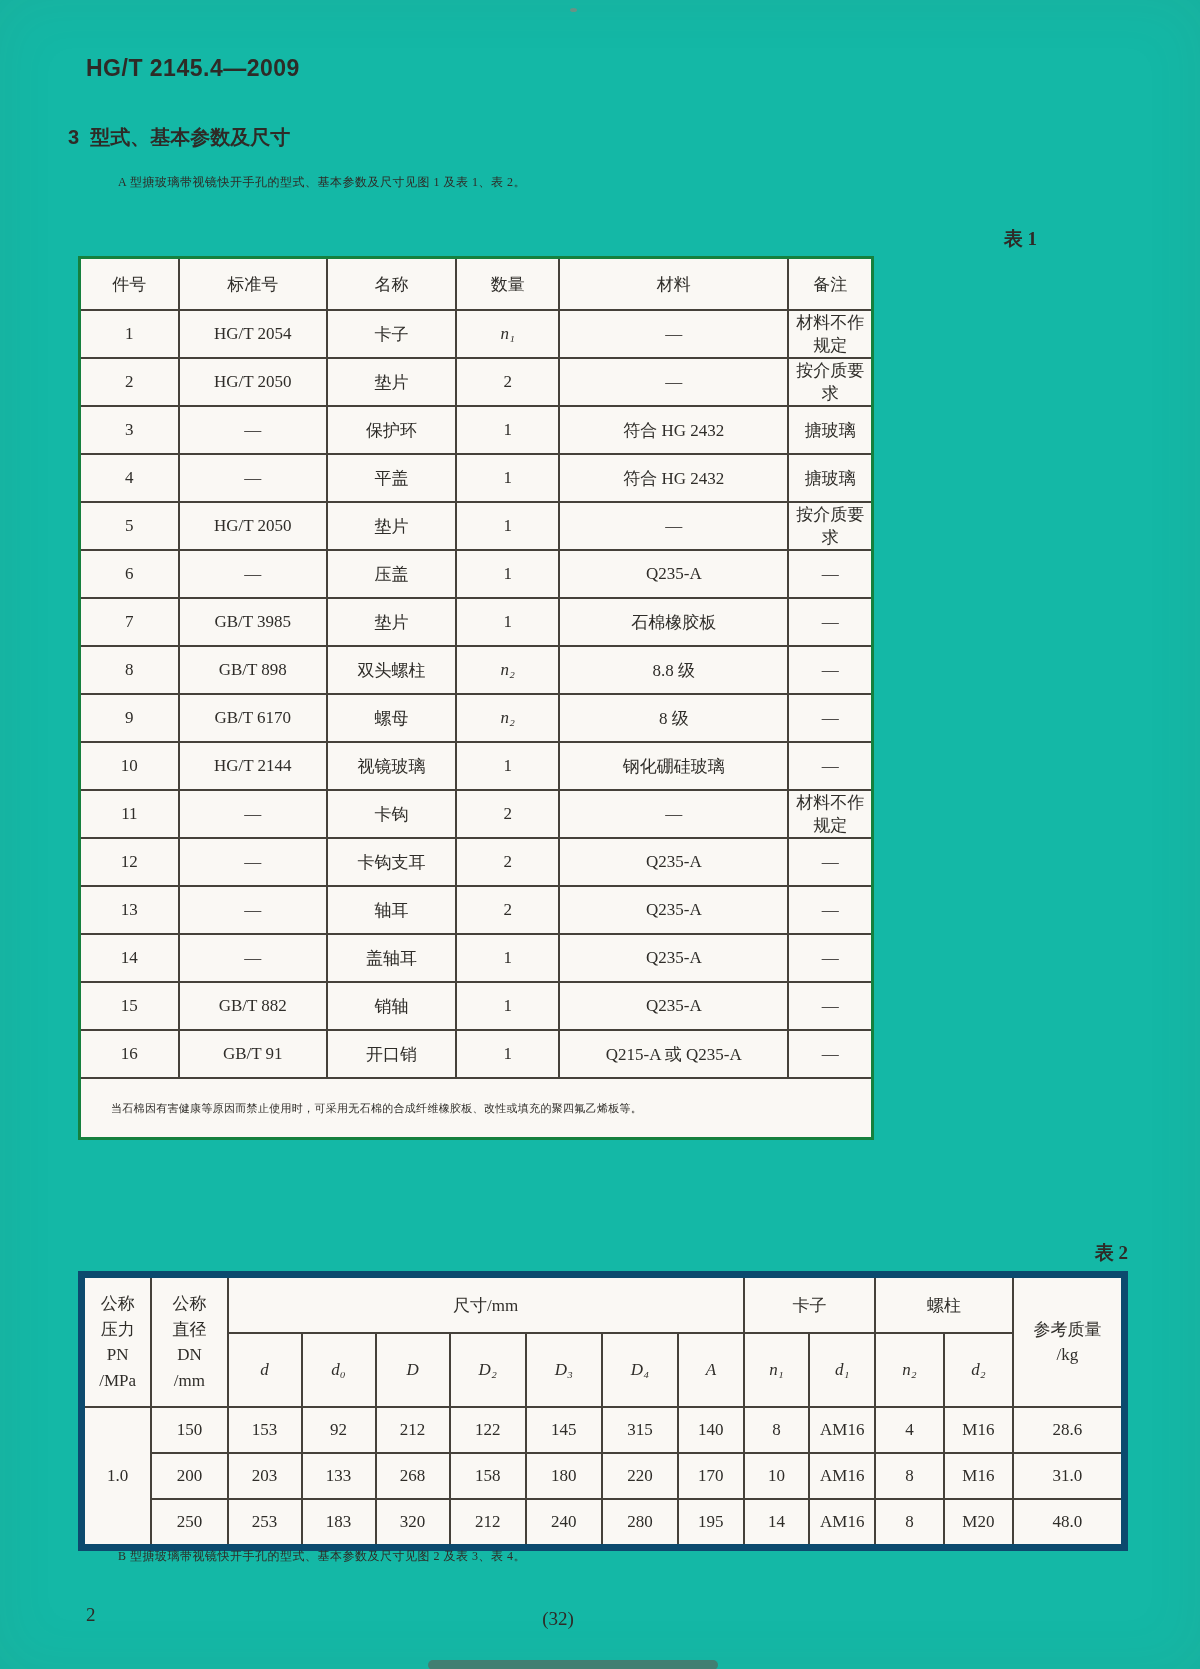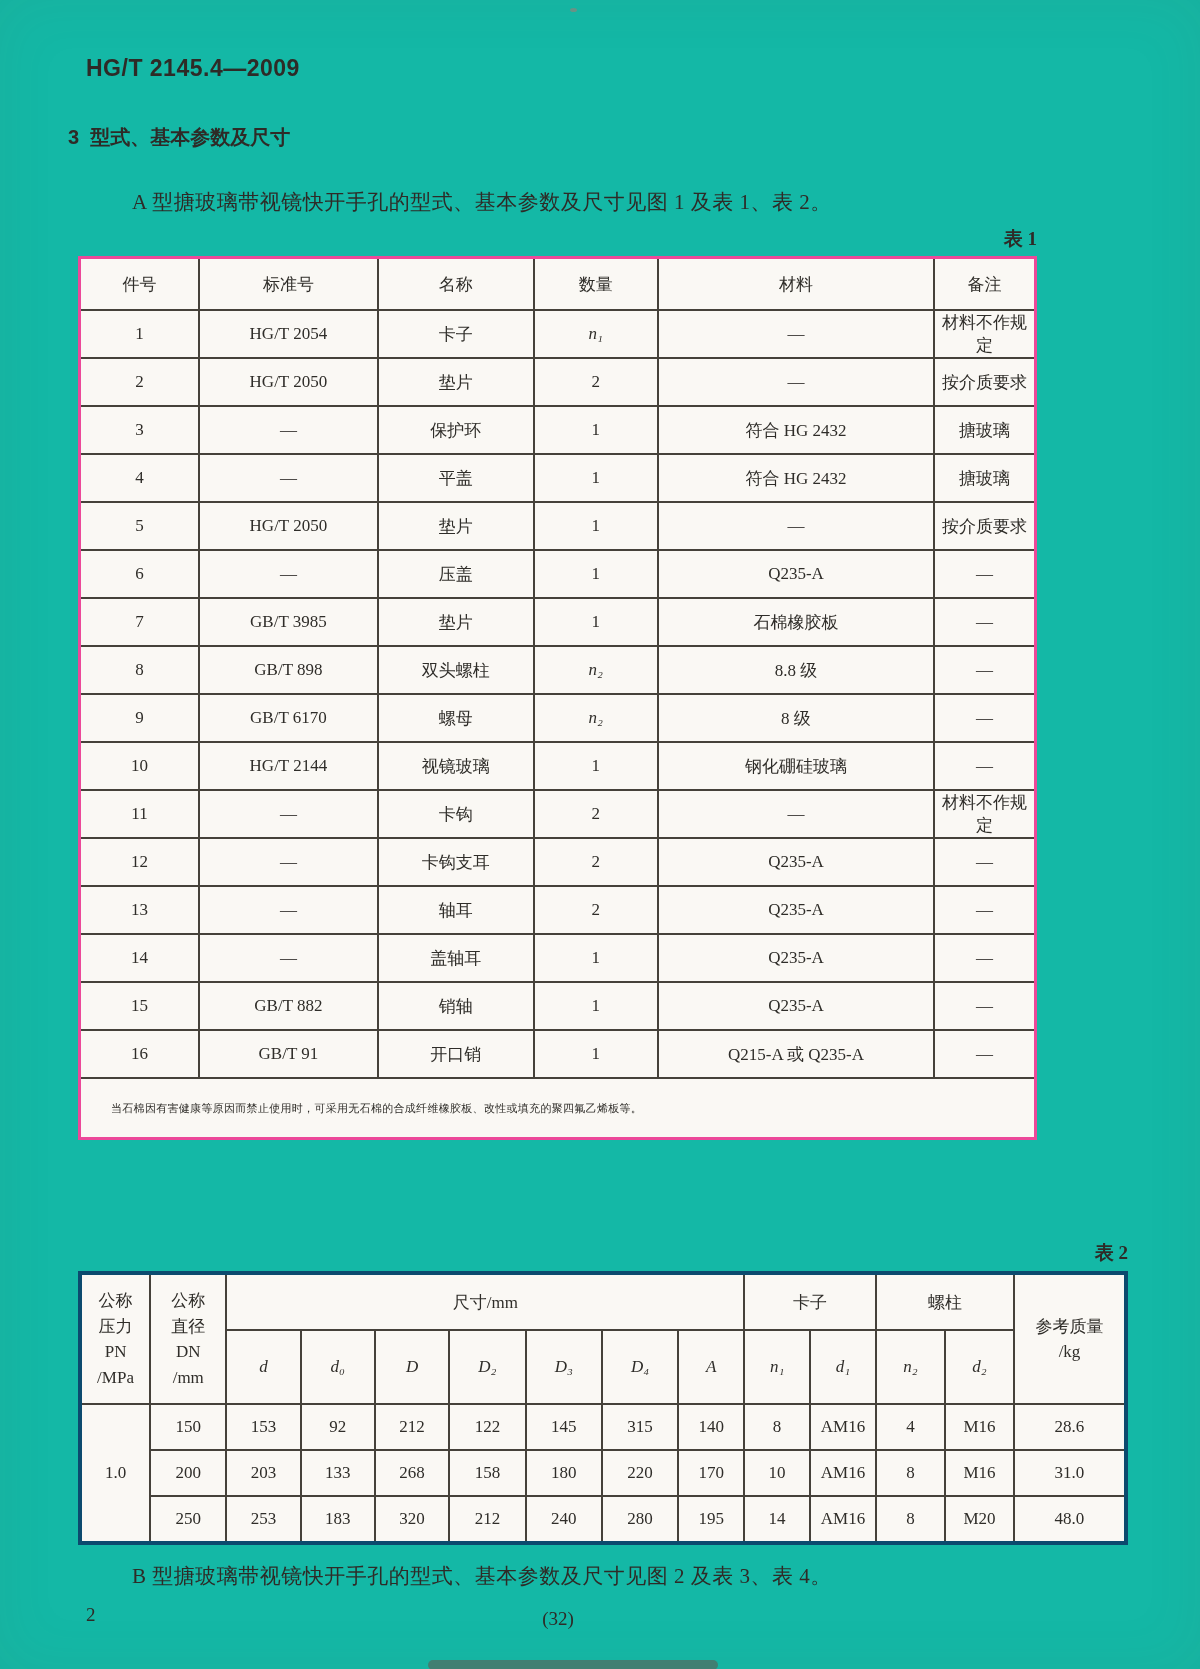--- a/index.html
+++ b/index.html
@@ -17,37 +17,37 @@
     position:absolute;left:86px;top:55px;
     font-family:"Liberation Sans", sans-serif;
     font-weight:bold;font-size:23px;letter-spacing:.5px;
   }
   .section{
     position:absolute;left:68px;top:124px;margin:0;
     font-family:"Liberation Sans", sans-serif;
     font-weight:bold;font-size:20px;white-space:pre;
   }
   .para{
-    position:absolute;margin:14px;font-size:21px;letter-spacing:.5px;
+    position:absolute;margin:0;font-size:12px;letter-spacing:.5px;
   }
   .para-a{left:118px;top:174px;}
   .para-b{left:118px;top:1548px;}
   .tbl-title{
     position:absolute;text-align:right;
     font-family:Liberation Serif, serif;
     font-weight:bold;font-size:19px;
   }
   .t1{left:78px;width:959px;top:226px;}
   .t2{left:78px;width:1050px;top:1240px;}
   table.tbl{
     position:absolute;border-collapse:collapse;table-layout:fixed;
     background:#faf8f4;
   }
-  .table1{left:78px;top:256px;width:959px;border:3px solid #ec4899;}
-  .table2{left:78px;top:1271px;width:1050px;border:4px solid #0c4a6e;}
+  .table1{left:78px;top:256px;width:796px;border:3px solid #15803d;}
+  .table2{left:78px;top:1271px;width:1050px;border:7px solid #0c4a6e;}
   .tbl th,.tbl td{
     border:2px solid #45413a;
     text-align:center;vertical-align:middle;
     font-weight:normal;font-size:17px;
     padding:0 4px;color:#2f2d29;
     overflow:hidden;
   }
   .table1 thead th{height:50px;}
   .table1 tbody td{height:46px;}
   td.note{

